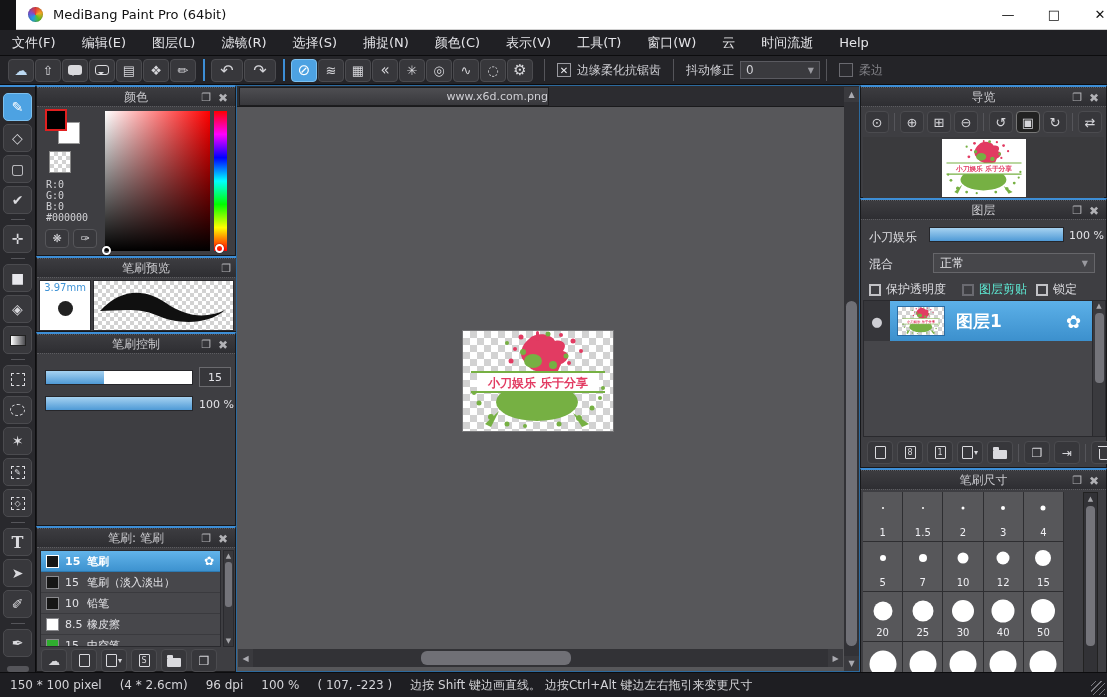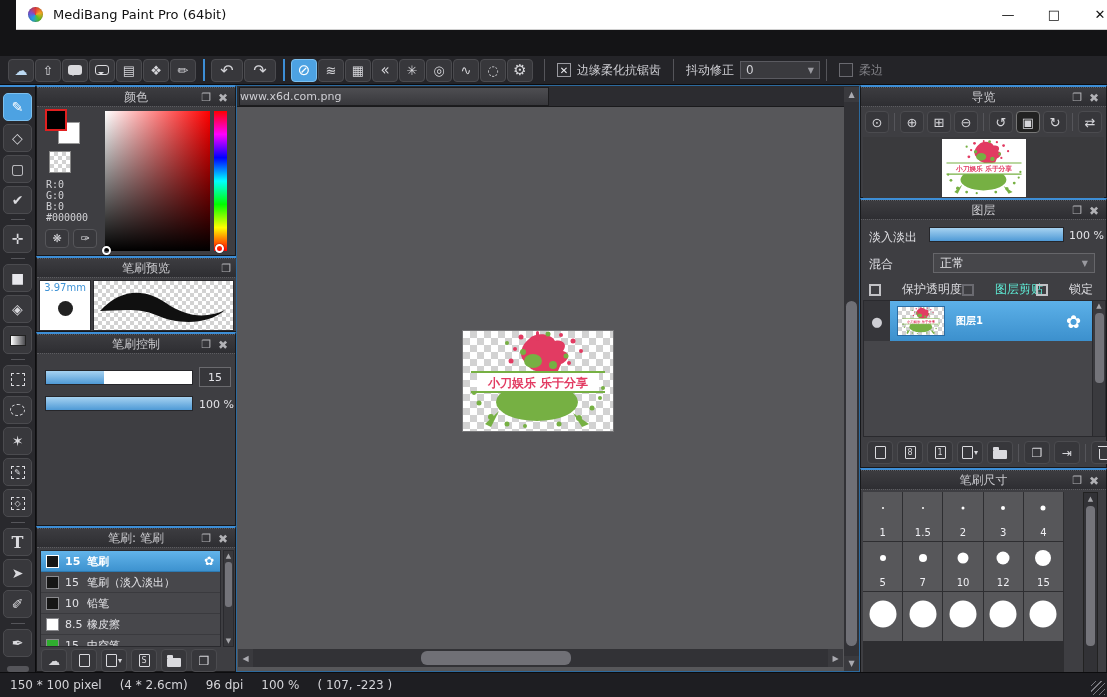--- a/index.html
+++ b/index.html
@@ -90,45 +90,45 @@
   .grad-ic { width:16px; height:11px; background:linear-gradient(90deg,#fff,#4a4a4e); border:1px solid #222; }
   .dash-rect { width:14px; height:13px; border:1.5px dashed #dadade; display:flex; align-items:center; justify-content:center; font-size:8px; color:#dadade; }
   .dash-ellipse { width:15px; height:12px; border:1.5px dashed #dadade; border-radius:50%; }
   .bubble-ic { width:14px; height:10px; background:#dadade; border-radius:3px; position:relative; }
   .bubble-ic::after { content:''; position:absolute; left:2px; bottom:-4px; border:3px solid transparent; border-top-color:#dadade; }
   .bubble-ic.outline { background:transparent; border:1.5px solid #dadade; }
 
   
   .canvas { position:absolute; left:236px; top:85px; width:624px; height:587px; background:#57575a; border:1px solid #2c6a9e; }
   .tabrow { position:absolute; left:0; top:0; width:100%; height:21px; background:#2c2c30; border-bottom:1px solid #1a1a1c; }
-  .tab { position:absolute; left:2px; top:1px; width:310px; height:19px; background:linear-gradient(#4e4e52,#38383c); border:1px solid #1c1c1e; display:flex; align-items:center; justify-content:flex-start; font-size:11px; color:#cfcfd4; }
+  .tab { position:absolute; left:2px; top:1px; width:310px; height:19px; background:linear-gradient(#4e4e52,#38383c); border:1px solid #1c1c1e; display:flex; align-items:center; justify-content:flex-end; font-size:11px; color:#cfcfd4; }
   .cimage { position:absolute; left:226px; top:245px; width:150px; height:100px; box-shadow:0 0 0 1px rgba(255,255,255,.18); }
   .scroll-track { position:absolute; background:#323236; }
   .scroll-thumb { position:absolute; background:#707076; border-radius:6px; }
   .scroll-btn { position:absolute; display:flex; align-items:center; justify-content:center; font-size:8px; color:#aaaab0; background:#3a3a3e; }
 
   
   .navtools { position:absolute; left:4px; top:24px; display:flex; align-items:center; gap:3px; }
   .nbtn { width:24px; height:22px; background:#37373b; border:1px solid #4b4b4f; border-radius:4px; display:flex; align-items:center; justify-content:center; color:#d6d6da; font-size:13px; flex:none; }
   .nbtn.sel { background:#222; border-color:#777; }
   .nsep { width:1px; height:18px; background:#55555a; margin:0 2px; }
   .navbody { position:absolute; left:2px; top:50px; width:241px; height:61px; background:#3a3a3d; display:flex; align-items:flex-start; justify-content:center; }
   .navthumb { width:84px; height:58px; background:#fff; margin-top:2px; }
 
   
   .lrow-label { position:absolute; font-size:12px; color:#e0e0e4; }
   .ldrop { position:absolute; height:20px; background:#46464a; border:1px solid #66666a; display:flex; align-items:center; padding:0 6px; font-size:12px; color:#e2e2e6; }
-  .lcheck { position:absolute; display:flex; align-items:center; gap:21px; font-size:12px; color:#dcdce0; }
+  .lcheck { position:absolute; display:flex; align-items:center; gap:5px; font-size:12px; color:#dcdce0; }
   .lcheck .box { width:12px; height:12px; border:2px solid #c2c2c6; background:transparent; }
   .lcheck.dim { color:#5eead4; } .lcheck.dim .box { border-color:#6a6a70; }
   .llist { position:absolute; left:2px; top:100px; width:243px; height:137px; background:#46464a; border:1px solid #2a2a2e; overflow:hidden; }
   .layerrow { position:relative; height:40px; background:linear-gradient(#5cb0e8,#3c90cd); display:flex; align-items:center; }
   .eyestrip { width:26px; height:100%; background:#36363a; display:flex; align-items:center; justify-content:center; color:#cfcfd4; font-size:13px; flex:none; }
   .lthumbnail { width:46px; height:28px; margin-left:8px; box-shadow:0 0 0 1px #2a6da5; flex:none; }
-  .lname { margin-left:12px; font-size:10px; font-weight:bold; color:#fff; }
+  .lname { margin-left:12px; font-size:17px; font-weight:bold; color:#fff; }
   .lgear { margin-left:auto; margin-right:24px; color:#fff; font-size:18px; }
 
   
   .bsgrid { position:absolute; left:2px; top:22px; width:201px; height:193px; overflow:hidden; background:#2e2e31; }
   .bsrow { display:flex; }
   .bs-cell { width:40px; height:49px; background:#57575a; margin:0 1px 1px 0; position:relative; }
   .bs-dot { position:absolute; left:50%; top:16px; transform:translate(-50%,-50%); background:#fff; border-radius:50%; }
   .bs-label { position:absolute; left:0; bottom:3px; width:100%; text-align:center; font-size:10px; color:#f0f0f4; }
   .bs-scroll { position:absolute; left:222px; top:22px; width:15px; height:190px; background:#323236; border:1px solid #222; }
 
@@ -183,20 +183,35 @@
   </svg>
 
   <div class="titlebar">
     <div class="appicon"></div>
     <div class="titletext">MediBang Paint Pro (64bit)</div>
     <div class="winbtn" style="left:969px">—</div>
     <div class="winbtn" style="left:1015px">□</div>
     <div class="winbtn" style="left:1061px">✕</div>
   </div>
 
+  <div class="menubar">
+    <span class="menuitem">文件(F)</span>
+    <span class="menuitem">编辑(E)</span>
+    <span class="menuitem">图层(L)</span>
+    <span class="menuitem">滤镜(R)</span>
+    <span class="menuitem">选择(S)</span>
+    <span class="menuitem">捕捉(N)</span>
+    <span class="menuitem">颜色(C)</span>
+    <span class="menuitem">表示(V)</span>
+    <span class="menuitem">工具(T)</span>
+    <span class="menuitem">窗口(W)</span>
+    <span class="menuitem">云</span>
+    <span class="menuitem">时间流逝</span>
+    <span class="menuitem">Help</span>
+  </div>
 
   <div class="toolbar">
     <div style="width:8px"></div>
     <div class="tbtn">
         <span style="color:#bcd9f2">☁</span>
       </div>
     <div class="tbtn">
         <span>⇧</span>
       </div>
     <div class="tbtn">
@@ -529,21 +544,21 @@
       </div>
     </div>
   </div>
 
   <div class="panel" style="left:860px;top:198px;width:247px;height:270px">
     <div class="phead">
       <span class="ptitle">图层</span>
       <span class="picon pop">❐</span>
       <span class="picon cls">✖</span>
     </div>
-    <div class="lrow-label" style="left:8px;top:29px">淡入淡出</div>
+    <div class="lrow-label" style="left:8px;top:29px">小刀娱乐</div>
     <div class="slider" style="left:68px;top:27px;width:135px">
         <div class="sfill" style="width:100%"></div>
       </div>
     <div class="valtxt" style="left:208px;top:29px">100 %</div>
     <div class="lrow-label" style="left:8px;top:56px">混合</div>
     <div class="ldrop" style="left:72px;top:53px;width:162px">
       <span>正常</span>
       <span style="margin-left:auto;font-size:8px;color:#9a9aa0">▼</span>
     </div>
     <div class="lcheck" style="left:8px;top:81px">
@@ -653,20 +668,42 @@
             <span class="bs-dot" style="width:11px;height:11px"></span>
             <span class="bs-label">10</span>
           </div>
         <div class="bs-cell">
             <span class="bs-dot" style="width:13px;height:13px"></span>
             <span class="bs-label">12</span>
           </div>
         <div class="bs-cell">
             <span class="bs-dot" style="width:16px;height:16px"></span>
             <span class="bs-label">15</span>
+          </div>
+      </div>
+      <div class="bsrow">
+        <div class="bs-cell">
+            <span class="bs-dot" style="width:19px;height:19px;top:19px"></span>
+            <span class="bs-label">20</span>
+          </div>
+        <div class="bs-cell">
+            <span class="bs-dot" style="width:21px;height:21px;top:19px"></span>
+            <span class="bs-label">25</span>
+          </div>
+        <div class="bs-cell">
+            <span class="bs-dot" style="width:22px;height:22px;top:19px"></span>
+            <span class="bs-label">30</span>
+          </div>
+        <div class="bs-cell">
+            <span class="bs-dot" style="width:23px;height:23px;top:19px"></span>
+            <span class="bs-label">40</span>
+          </div>
+        <div class="bs-cell">
+            <span class="bs-dot" style="width:24px;height:24px;top:19px"></span>
+            <span class="bs-label">50</span>
           </div>
       </div>
       <div class="bsrow">
         <div class="bs-cell">
             <span class="bs-dot" style="width:27px;height:27px;top:22px"></span>
           </div>
         <div class="bs-cell">
             <span class="bs-dot" style="width:27px;height:27px;top:22px"></span>
           </div>
         <div class="bs-cell">
@@ -686,16 +723,17 @@
       <div class="sarrow" style="bottom:2px">▼</div>
     </div>
   </div>
 
   <div class="statusbar">
     <span class="stitem">150 * 100 pixel</span>
     <span class="stitem">(4 * 2.6cm)</span>
     <span class="stitem">96 dpi</span>
     <span class="stitem">100 %</span>
     <span class="stitem">( 107, -223 )</span>
+    <span class="stitem">边按 Shift 键边画直线。  边按Ctrl+Alt 键边左右拖引来变更尺寸</span>
   </div>
   <div class="grip"></div>
 
 </div>
 
 </body></html>

